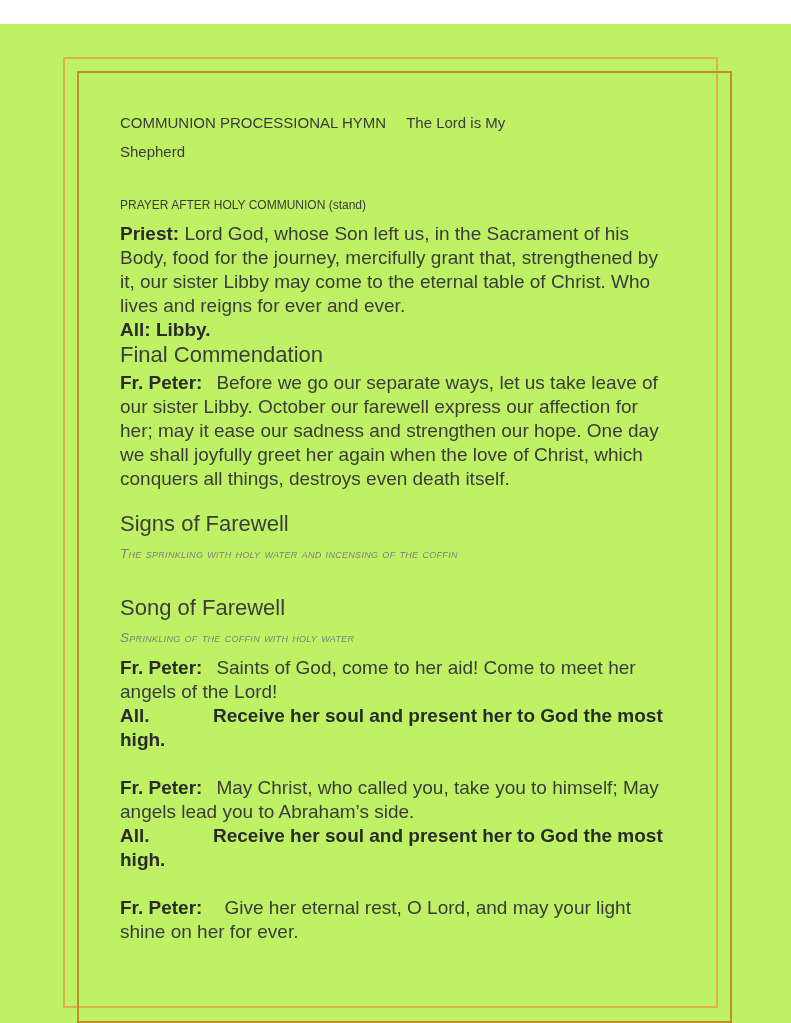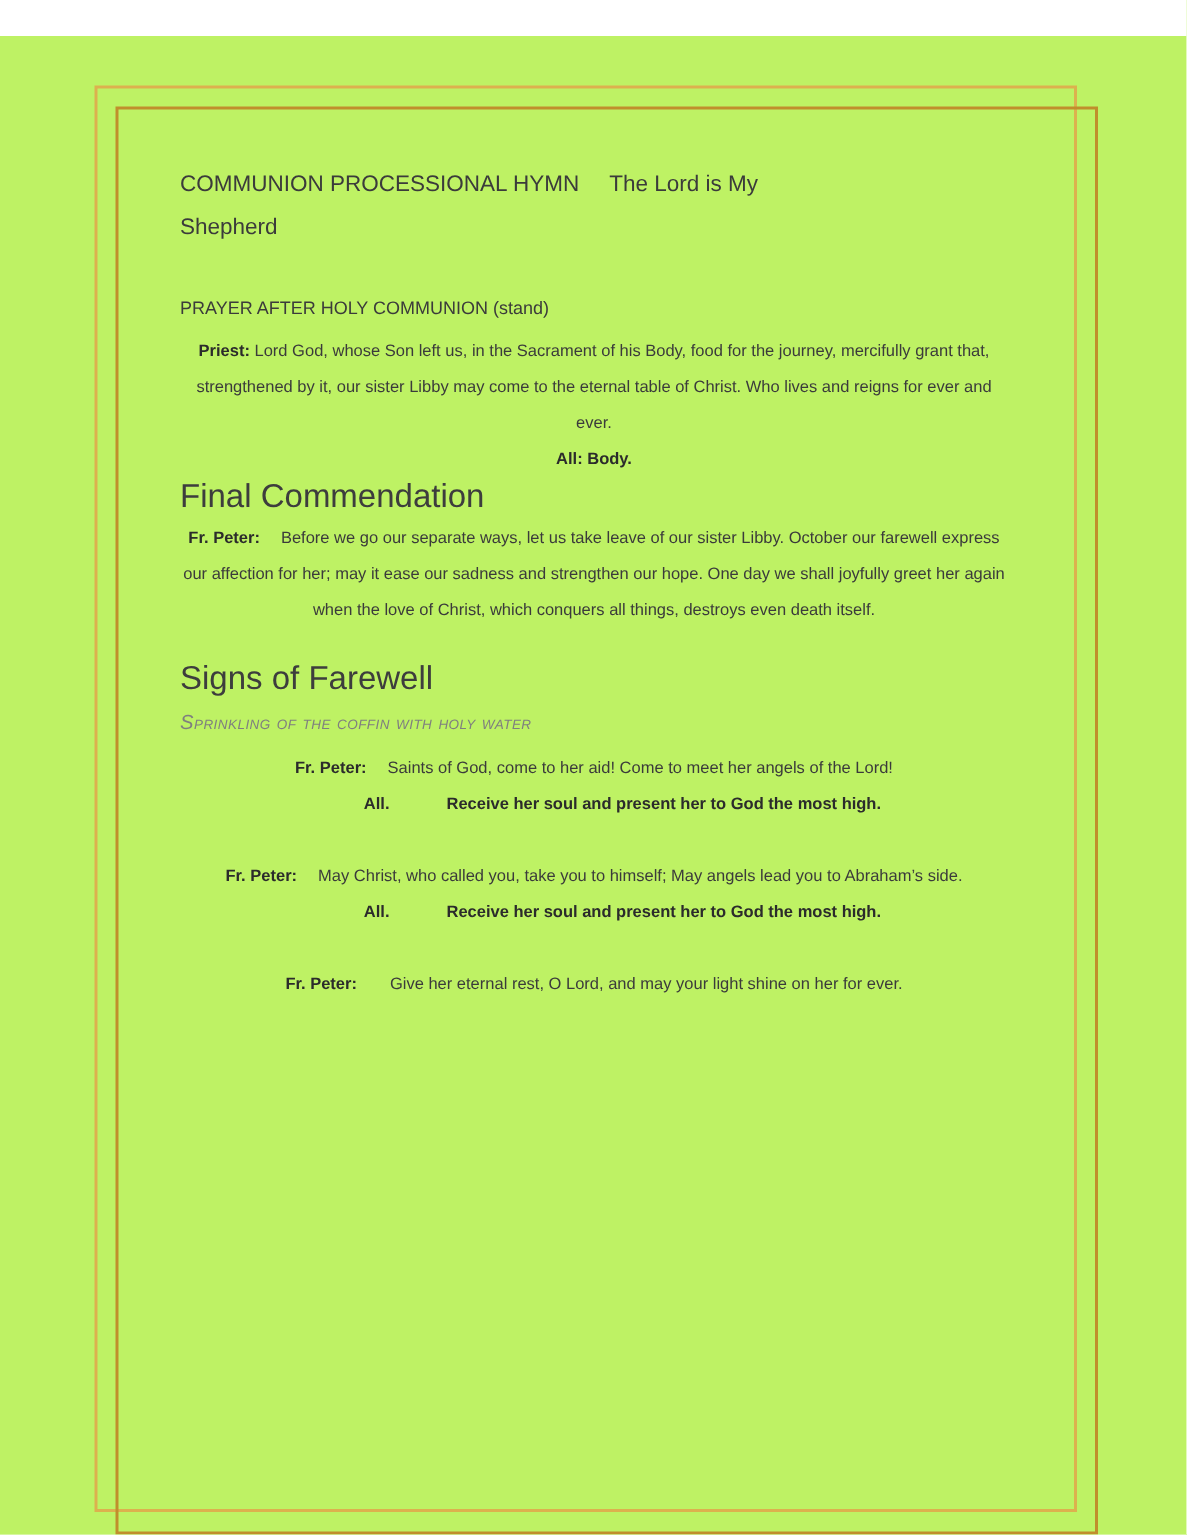--- a/index.html
+++ b/index.html
@@ -41,21 +41,21 @@
     color: #3b3b3b;
     font-weight: 400;
   }
   .title-tab { display: inline-block; width: 20px; }
   .caps-heading {
     margin-top: 27px;
     font-size: 12px; line-height: 24px;
     font-weight: 400;
   }
   .par {
-    font-size: 11px; line-height: 24px; text-align: center;
+    font-size: 19px; line-height: 24px;
   }
   .mt-xs { margin-top: 3px; }
   .mt-sm { margin-top: 5px; }
   .mt-rub { margin-top: 6px; }
   .mt-v1 { margin-top: 7px; }
   .mt-line { margin-top: 24px; }
   .h2 {
     font-size: 22px; line-height: 26px;
     font-weight: 400;
     color: #3d3d3d;
@@ -87,29 +87,31 @@
   <div class="frame-inner"></div>
 
   <div class="content">
 
     <p class="title"><span>COMMUNION PROCESSIONAL HYMN</span><span class="title-tab"></span><span>The Lord is My Shepherd</span></p>
 
     <p class="caps-heading">PRAYER AFTER HOLY COMMUNION (stand)</p>
 
     <p class="par mt-sm"><span class="speaker">Priest:</span> <span>Lord God, whose Son left us, in the Sacrament of his Body, food for the journey, mercifully grant that, strengthened by it, our sister Libby may come to the eternal table of Christ. Who lives and reigns for ever and ever.</span></p>
 
-    <p class="par"><span class="speaker">All:</span> <span class="bold-speech">Body.</span></p>
+    <p class="par"><span class="speaker">All:</span> <span class="bold-speech">Libby.</span></p>
 
     <h2 class="h2">Final Commendation</h2>
 
     <p class="par mt-xs"><span class="speaker tab-after">Fr. Peter:</span><span>Before we go our separate ways, let us take leave of our sister Libby. October our farewell express our affection for her; may it ease our sadness and strengthen our hope. One day we shall joyfully greet her again when the love of Christ, which conquers all things, destroys even death itself.</span></p>
 
     <h2 class="h2 h2-signs">Signs of Farewell</h2>
 
+    <p class="rubric mt-rub">The sprinkling with holy water and incensing of the coffin</p>
 
+    <h2 class="h2 h2-song">Song of Farewell</h2>
 
     <p class="rubric mt-rub">Sprinkling of the coffin with holy water</p>
 
     <p class="par mt-v1"><span class="speaker tab-after">Fr. Peter:</span><span>Saints of God, come to her aid! Come to meet her angels of the Lord!</span></p>
 
     <p class="par"><span class="resp-speaker">All.</span><span class="bold-speech">Receive her soul and present her to God the most high.</span></p>
 
     <p class="par mt-line"><span class="speaker tab-after">Fr. Peter:</span><span>May Christ, who called you, take you to himself; May angels lead you to Abraham’s side.</span></p>
 
     <p class="par"><span class="resp-speaker">All.</span><span class="bold-speech">Receive her soul and present her to God the most high.</span></p>

